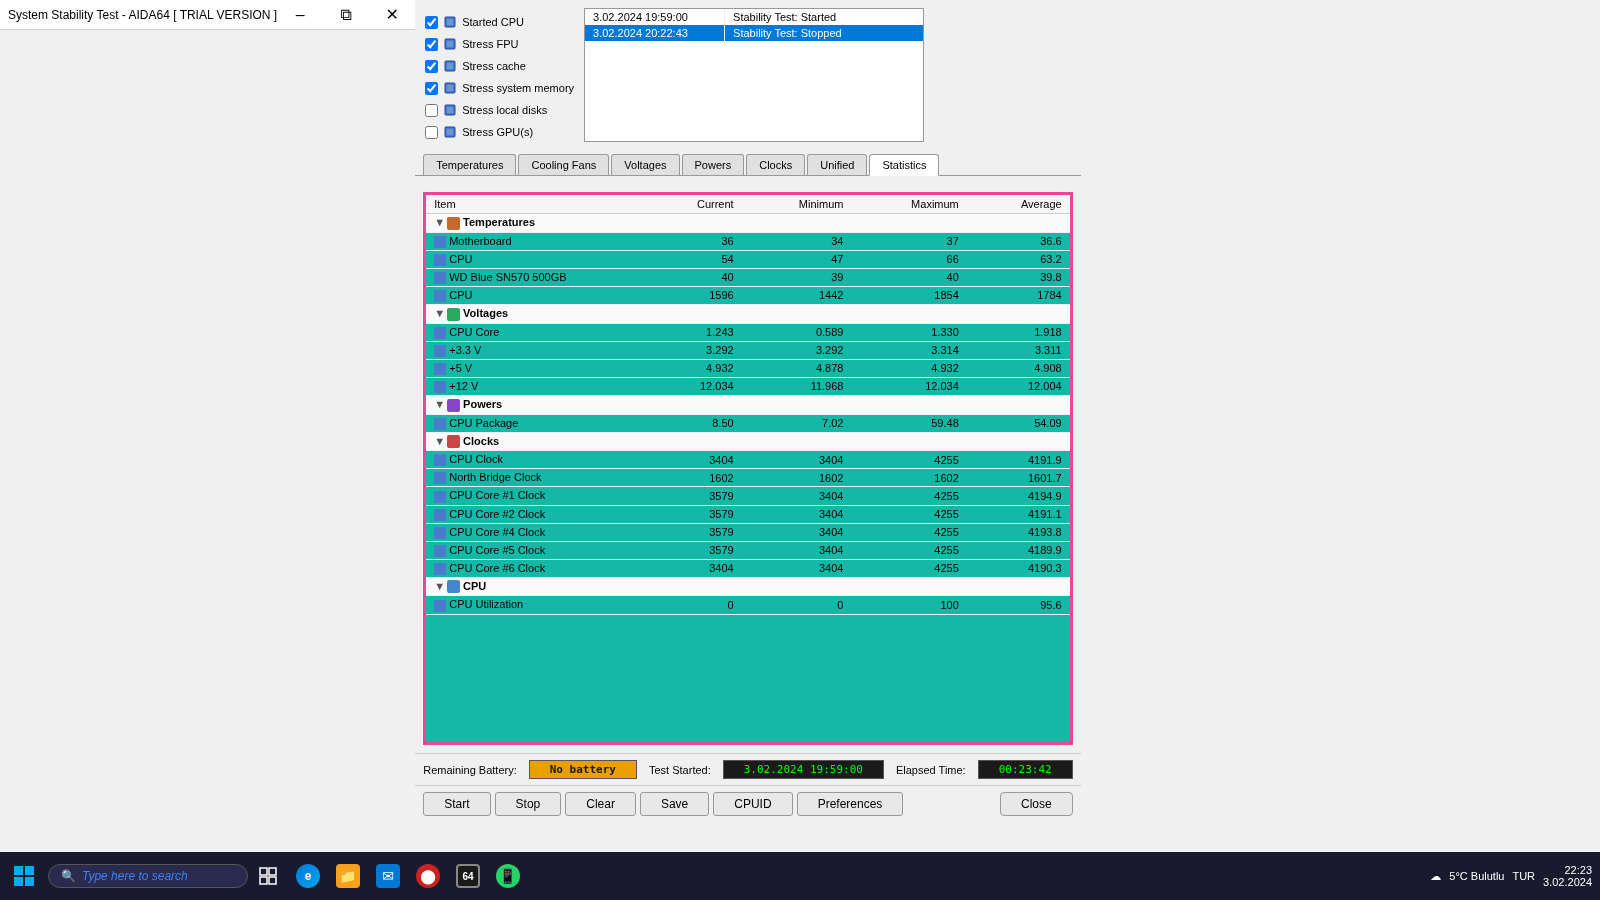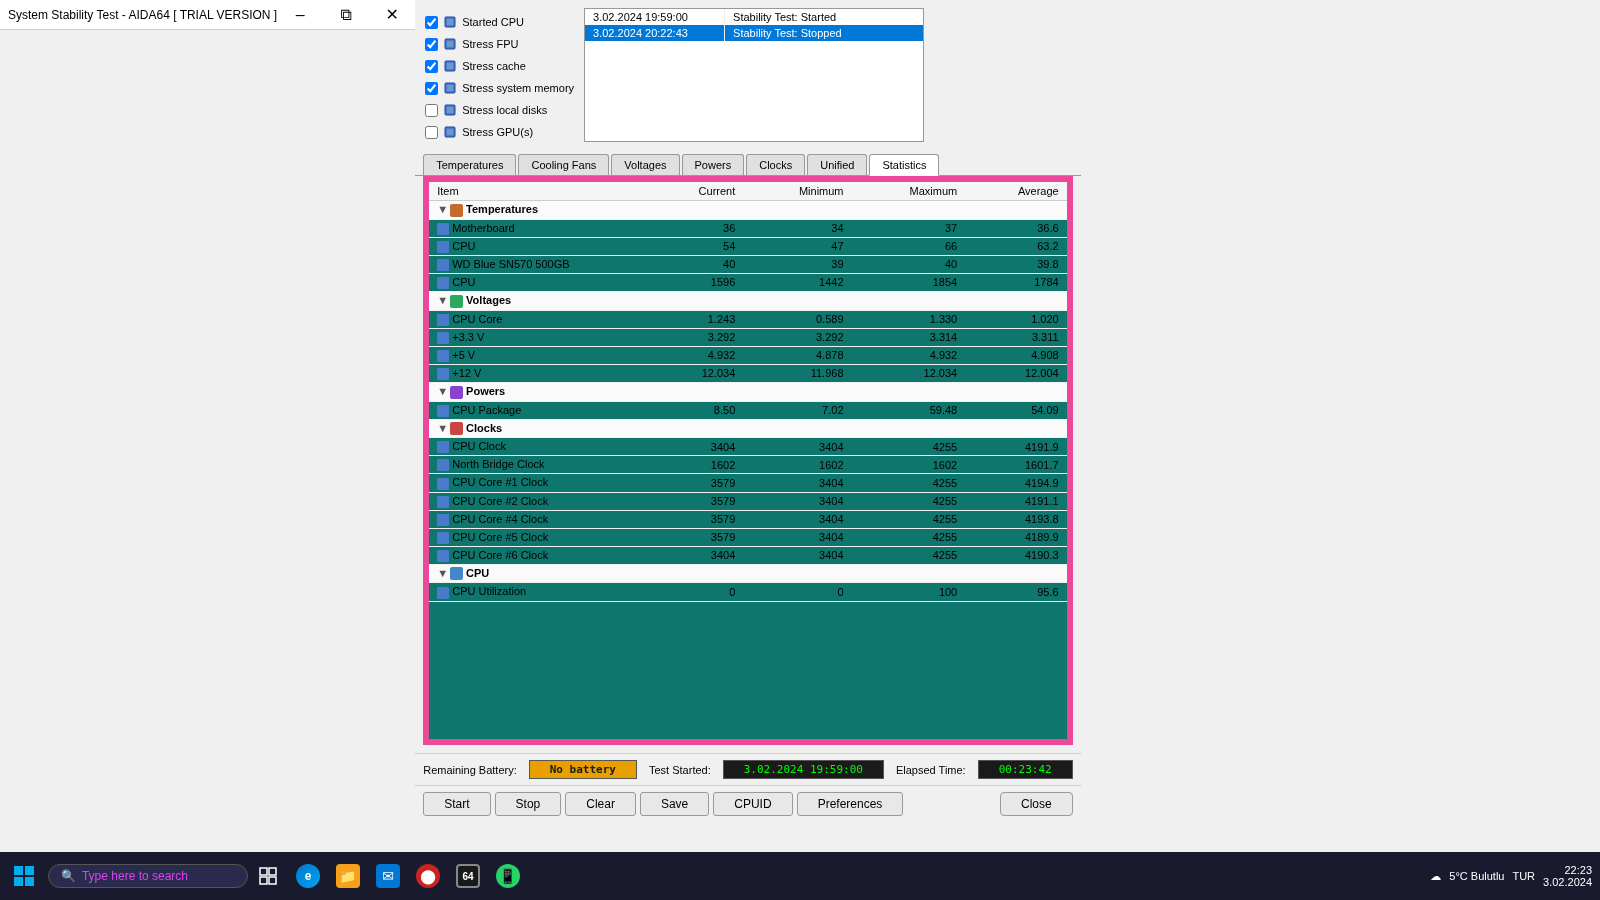--- a/index.html
+++ b/index.html
@@ -108,23 +108,23 @@
       background: #fff;
       border-bottom: 1px solid #fff;
       margin-bottom: -1px;
       z-index: 1;
     }
 
     
     #main-content {
       flex: 1;
       overflow: auto;
-      background: #0f766e;
-      margin: 0 8px 8px 8px;
-      border: 6px solid #ec4899;
+      background: #14b8a6;
+      margin: 16px 8px 8px 8px;
+      border: 3px solid #ec4899;
     }
 
     
     #data-table {
       width: 100%;
       border-collapse: collapse;
       font-size: 11px;
     }
     #data-table thead th {
       background: #f5f5f5;
@@ -402,21 +402,21 @@
               <td>1784</td>
             </tr>
             <tr class="group-row">
               <td colspan="5"><span style="cursor:pointer;margin-right:2px;color:#555;">▼</span><span style="display:inline-block;width:13px;height:13px;background:#2aaa5a;border-radius:2px;margin-right:3px;vertical-align:middle;"></span>Voltages</td>
             </tr>
             <tr class="item-row">
               <td><span style="display:inline-block;width:12px;height:12px;background:#4a7acc;border-radius:1px;margin-right:3px;vertical-align:middle;"></span>CPU Core</td>
               <td>1.243</td>
               <td>0.589</td>
               <td>1.330</td>
-              <td>1.020</td>
+              <td>1.918</td>
             </tr>
             <tr class="item-row">
               <td><span style="display:inline-block;width:12px;height:12px;background:#4a7acc;border-radius:1px;margin-right:3px;vertical-align:middle;"></span>+3.3 V</td>
               <td>3.292</td>
               <td>3.292</td>
               <td>3.314</td>
               <td>3.311</td>
             </tr>
             <tr class="item-row">
               <td><span style="display:inline-block;width:12px;height:12px;background:#4a7acc;border-radius:1px;margin-right:3px;vertical-align:middle;"></span>+5 V</td>
@@ -532,21 +532,21 @@
     <div id="taskbar-start">
       <svg width="20" height="20" viewBox="0 0 20 20" fill="white">
         <rect x="0" y="0" width="9" height="9" fill="#00adef"></rect>
         <rect x="11" y="0" width="9" height="9" fill="#00adef"></rect>
         <rect x="0" y="11" width="9" height="9" fill="#00adef"></rect>
         <rect x="11" y="11" width="9" height="9" fill="#00adef"></rect>
       </svg>
     </div>
     <div id="search-bar">
       <span style="color:#aaa; font-size:12px;">🔍</span>
-      <span style="color:#d946ef; font-size:12px;">Type here to search</span>
+      <span style="color:#3b82f6; font-size:12px;font-style:italic;">Type here to search</span>
     </div>
     <div class="taskbar-icon">
       <svg width="18" height="18" viewBox="0 0 18 18">
         <rect x="1" y="1" width="7" height="7" fill="none" stroke="white" stroke-width="1.5"></rect>
         <rect x="10" y="1" width="7" height="7" fill="none" stroke="white" stroke-width="1.5"></rect>
         <rect x="1" y="10" width="7" height="7" fill="none" stroke="white" stroke-width="1.5"></rect>
         <rect x="10" y="10" width="7" height="7" fill="none" stroke="white" stroke-width="1.5"></rect>
       </svg>
     </div>
 

